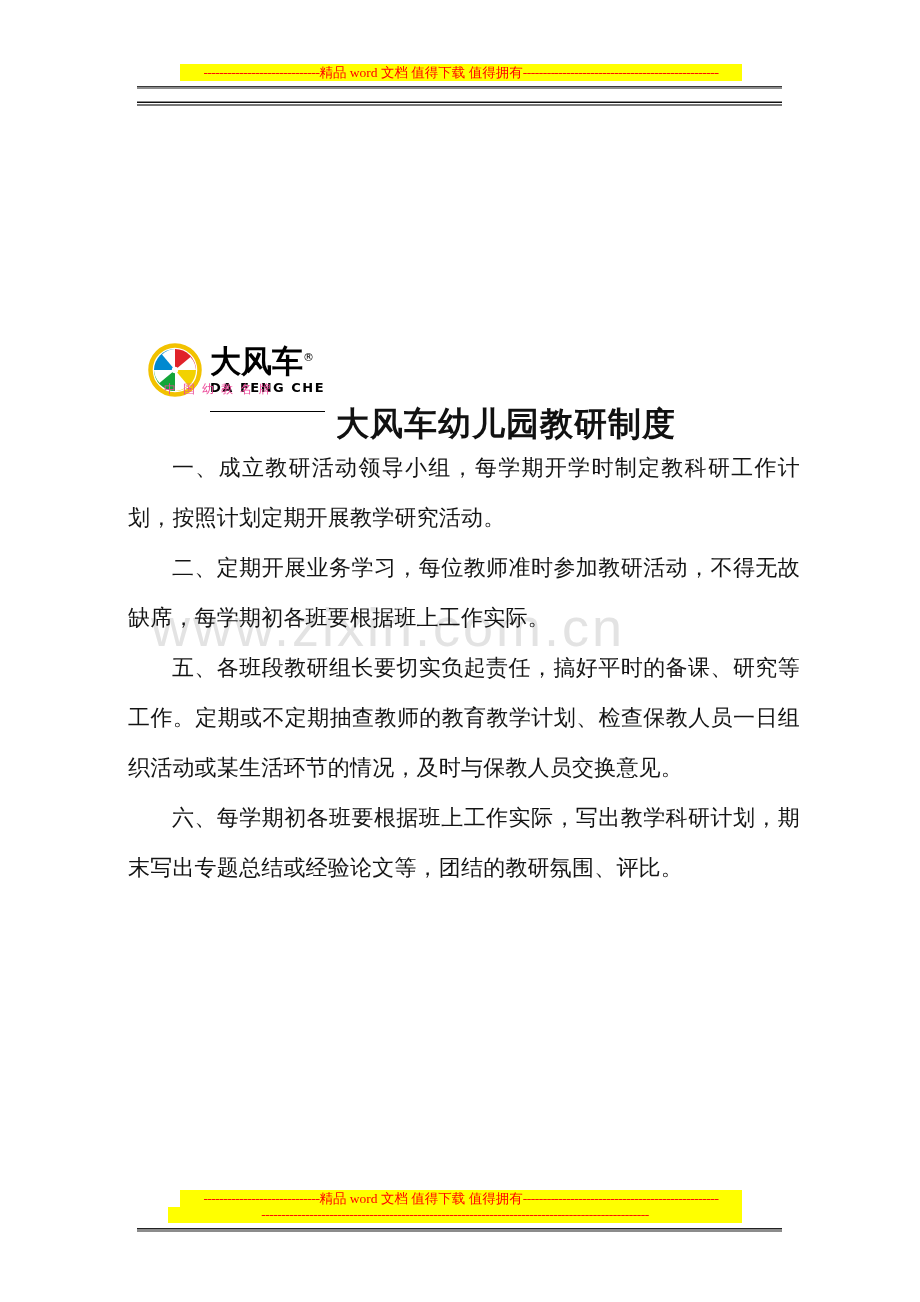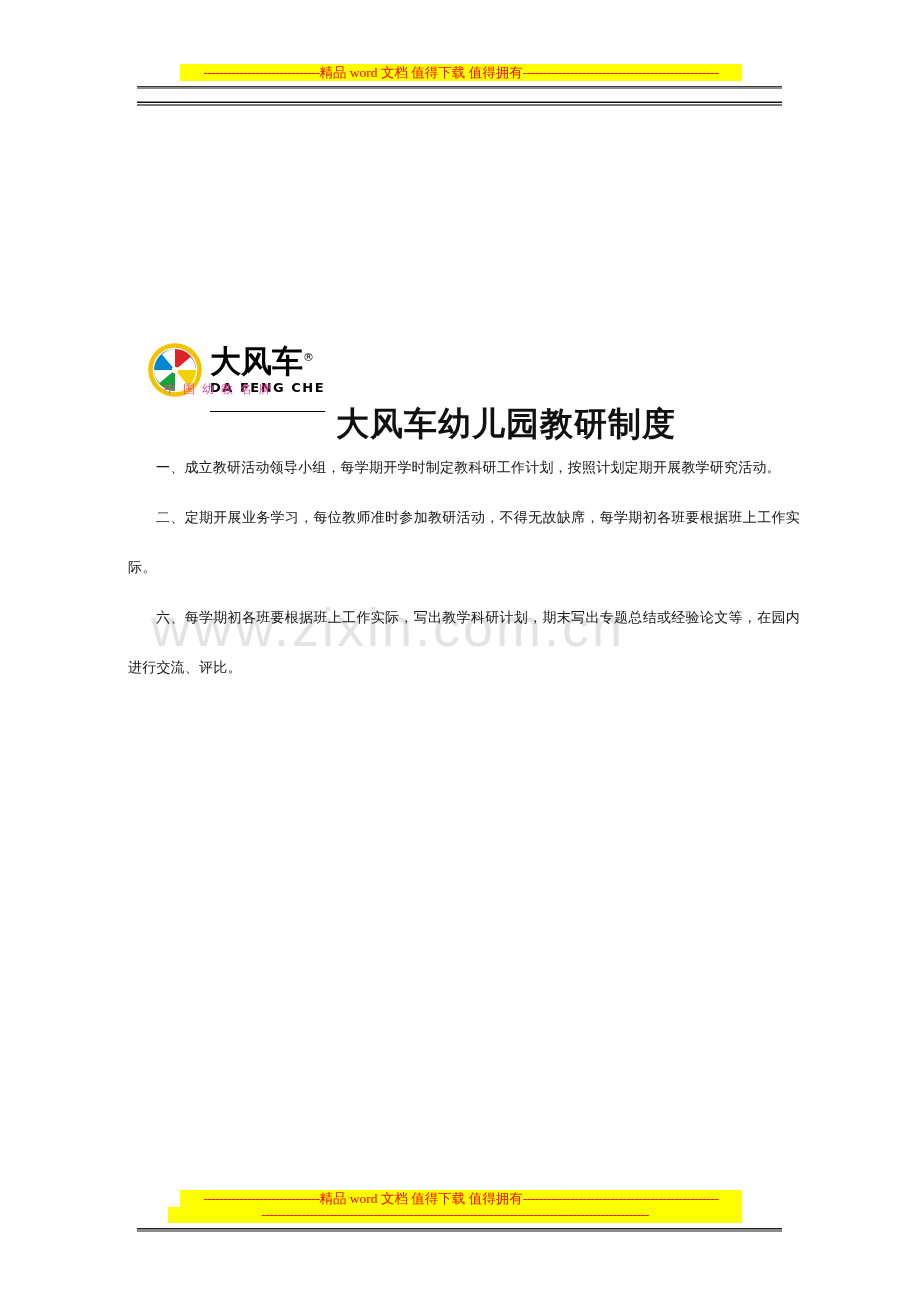--- a/index.html
+++ b/index.html
@@ -178,21 +178,21 @@
 
   
   .body-text {
     position: absolute;
     left: 128px;
     top: 443px;
     width: 672px;
   }
   .para {
     font-family: "Liberation Serif", "DejaVu Serif", serif;
-    font-size: 14px;
+    font-size: 22px;
     line-height: 50px;
     text-align: justify;
     text-justify: inter-ideograph;
     text-indent: 2em;
     margin: 0 0 0 0;
     color: #141414;
     letter-spacing: 0.2px;
   }
 
   
@@ -289,21 +289,22 @@
       </div>
 
       <div class="logo-slogan">中国幼教名牌</div>
     </div>
 
     <h1 class="doc-title">大风车幼儿园教研制度</h1>
 
     <div class="body-text">
       <p class="para">一、成立教研活动领导小组，每学期开学时制定教科研工作计划，按照计划定期开展教学研究活动。</p>
       <p class="para">二、定期开展业务学习，每位教师准时参加教研活动，不得无故缺席，每学期初各班要根据班上工作实际。</p>
-      <p class="para">六、每学期初各班要根据班上工作实际，写出教学科研计划，期末写出专题总结或经验论文等，在园内进行交流、评比。</p>
+      <p class="para">五、各班段教研组长要切实负起责任，搞好平时的备课、研究等工作。定期或不定期抽查教师的教育教学计划、检查保教人员一日组织活动或某生活环节的情况，及时与保教人员交换意见。</p>
+      <p class="para">六、每学期初各班要根据班上工作实际，写出教学科研计划，期末写出专题总结或经验论文等，团结的教研氛围、评比。</p>
     </div>
 
   </div>
 
   <div class="footer-zone">
 
     <div class="footer-banner">
       <span class="dash">-----------------------------</span><span class="txt">精品 word 文档  值得下载  值得拥有</span><span class="dash">-------------------------------------------------</span>
     </div>
 

